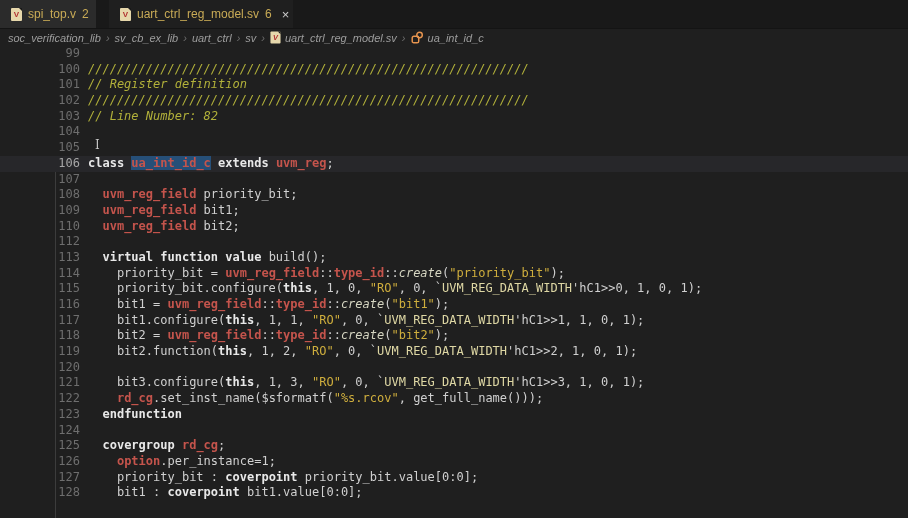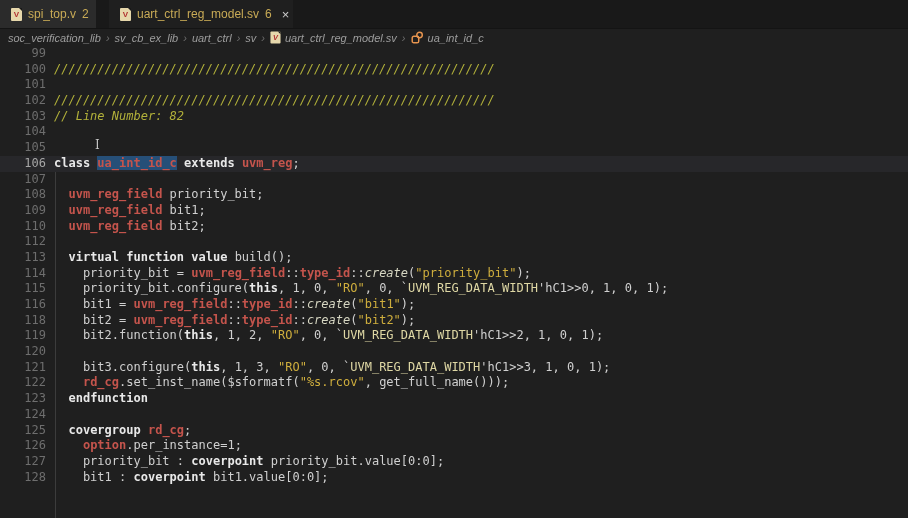--- a/index.html
+++ b/index.html
@@ -49,21 +49,21 @@
   .crumb-sep{color:#6e6e6e;margin:0 5px;font-size:11px;}
   .crumb .file-icon{transform:scale(.92);}
   .class-icon{width:13px;height:13px;flex:0 0 13px;}
 
   
   .editor{
     flex:1 1 auto;position:relative;overflow:hidden;
     background:var(--c-bg-editor);
     font-family:"DejaVu Sans Mono",monospace;font-size:12px;line-height:15.7px;
   }
-  .line{display:flex;height:15.7px;white-space:pre;}
+  .line{display:flex;height:15.7px;white-space:pre;padding-left:34px;}
   .line.current{background:var(--c-bg-current-line);}
   .ln{
     flex:0 0 46px;text-align:right;color:var(--c-line-number);
     user-select:none;
   }
   .line.current .ln{color:var(--c-line-number-active);}
   .code{padding-left:8px;}
   .tk-t{color:var(--c-code-default);}
   .tk-k{color:var(--c-keyword);font-weight:bold;}
   .tk-r{color:var(--c-type-red);font-weight:bold;}
@@ -134,35 +134,36 @@
           <circle cx="10.5" cy="5" r="3.4" fill="none" stroke="#e8954f" stroke-width="1.8"></circle>
         </svg>
         <span>ua_int_id_c</span>
       </span>
     </div>
 
   <div class="editor">
     <div>
         <div class="line"><span class="ln">99</span><span class="code"></span></div>
         <div class="line"><span class="ln">100</span><span class="code"><span class="tk-c">/////////////////////////////////////////////////////////////</span></span></div>
-        <div class="line"><span class="ln">101</span></div>
+        <div class="line"><span class="ln">101</span><span class="code"><span class="tk-c">// Register definition</span></span></div>
         <div class="line"><span class="ln">102</span><span class="code"><span class="tk-c">/////////////////////////////////////////////////////////////</span></span></div>
         <div class="line"><span class="ln">103</span><span class="code"><span class="tk-c">// Line Number: 82</span></span></div>
         <div class="line"><span class="ln">104</span><span class="code"></span></div>
         <div class="line"><span class="ln">105</span><span class="code"></span></div>
         <div class="line current"><span class="ln">106</span><span class="code"><span class="tk-k">class</span><span class="tk-t"> </span><span class="tk-w">ua_int_id_c</span><span class="tk-t"> </span><span class="tk-k">extends</span><span class="tk-t"> </span><span class="tk-r">uvm_reg</span><span class="tk-t">;</span></span></div>
         <div class="line"><span class="ln">107</span><span class="code"></span></div>
         <div class="line"><span class="ln">108</span><span class="code"><span class="tk-t">  </span><span class="tk-r">uvm_reg_field</span><span class="tk-t"> priority_bit;</span></span></div>
         <div class="line"><span class="ln">109</span><span class="code"><span class="tk-t">  </span><span class="tk-r">uvm_reg_field</span><span class="tk-t"> bit1;</span></span></div>
         <div class="line"><span class="ln">110</span><span class="code"><span class="tk-t">  </span><span class="tk-r">uvm_reg_field</span><span class="tk-t"> bit2;</span></span></div>
         <div class="line"><span class="ln">112</span><span class="code"></span></div>
         <div class="line"><span class="ln">113</span><span class="code"><span class="tk-t">  </span><span class="tk-k">virtual</span><span class="tk-t"> </span><span class="tk-k">function</span><span class="tk-t"> </span><span class="tk-k">value</span><span class="tk-t"> build();</span></span></div>
         <div class="line"><span class="ln">114</span><span class="code"><span class="tk-t">    priority_bit = </span><span class="tk-r">uvm_reg_field</span><span class="tk-t">::</span><span class="tk-r">type_id</span><span class="tk-t">::</span><span class="tk-i">create</span><span class="tk-t">(</span><span class="tk-s">"priority_bit"</span><span class="tk-t">);</span></span></div>
         <div class="line"><span class="ln">115</span><span class="code"><span class="tk-t">    priority_bit.configure(</span><span class="tk-k">this</span><span class="tk-t">, 1, 0, </span><span class="tk-s">"RO"</span><span class="tk-t">, 0, `</span><span class="tk-m">UVM_REG_DATA_WIDTH</span><span class="tk-t">'hC1&gt;&gt;0, 1, 0, 1);</span></span></div>
         <div class="line"><span class="ln">116</span><span class="code"><span class="tk-t">    bit1 = </span><span class="tk-r">uvm_reg_field</span><span class="tk-t">::</span><span class="tk-r">type_id</span><span class="tk-t">::</span><span class="tk-i">create</span><span class="tk-t">(</span><span class="tk-s">"bit1"</span><span class="tk-t">);</span></span></div>
+        <div class="line"><span class="ln">117</span><span class="code"><span class="tk-t">    bit1.configure(</span><span class="tk-k">this</span><span class="tk-t">, 1, 1, </span><span class="tk-s">"RO"</span><span class="tk-t">, 0, `</span><span class="tk-m">UVM_REG_DATA_WIDTH</span><span class="tk-t">'hC1&gt;&gt;1, 1, 0, 1);</span></span></div>
         <div class="line"><span class="ln">118</span><span class="code"><span class="tk-t">    bit2 = </span><span class="tk-r">uvm_reg_field</span><span class="tk-t">::</span><span class="tk-r">type_id</span><span class="tk-t">::</span><span class="tk-i">create</span><span class="tk-t">(</span><span class="tk-s">"bit2"</span><span class="tk-t">);</span></span></div>
         <div class="line"><span class="ln">119</span><span class="code"><span class="tk-t">    bit2.function(</span><span class="tk-k">this</span><span class="tk-t">, 1, 2, </span><span class="tk-s">"RO"</span><span class="tk-t">, 0, `</span><span class="tk-m">UVM_REG_DATA_WIDTH</span><span class="tk-t">'hC1&gt;&gt;2, 1, 0, 1);</span></span></div>
         <div class="line"><span class="ln">120</span></div>
         <div class="line"><span class="ln">121</span><span class="code"><span class="tk-t">    bit3.configure(</span><span class="tk-k">this</span><span class="tk-t">, 1, 3, </span><span class="tk-s">"RO"</span><span class="tk-t">, 0, `</span><span class="tk-m">UVM_REG_DATA_WIDTH</span><span class="tk-t">'hC1&gt;&gt;3, 1, 0, 1);</span></span></div>
         <div class="line"><span class="ln">122</span><span class="code"><span class="tk-t">    </span><span class="tk-r">rd_cg</span><span class="tk-t">.set_inst_name($sformatf(</span><span class="tk-s">"%s.rcov"</span><span class="tk-t">, get_full_name()));</span></span></div>
         <div class="line"><span class="ln">123</span><span class="code"><span class="tk-t">  </span><span class="tk-k">endfunction</span></span></div>
         <div class="line"><span class="ln">124</span><span class="code"></span></div>
         <div class="line"><span class="ln">125</span><span class="code"><span class="tk-t">  </span><span class="tk-k">covergroup</span><span class="tk-t"> </span><span class="tk-r">rd_cg</span><span class="tk-t">;</span></span></div>
         <div class="line"><span class="ln">126</span><span class="code"><span class="tk-t">    </span><span class="tk-r">option</span><span class="tk-t">.per_instance=1;</span></span></div>
         <div class="line"><span class="ln">127</span><span class="code"><span class="tk-t">    priority_bit : </span><span class="tk-k">coverpoint</span><span class="tk-t"> priority_bit.value[0:0];</span></span></div>

